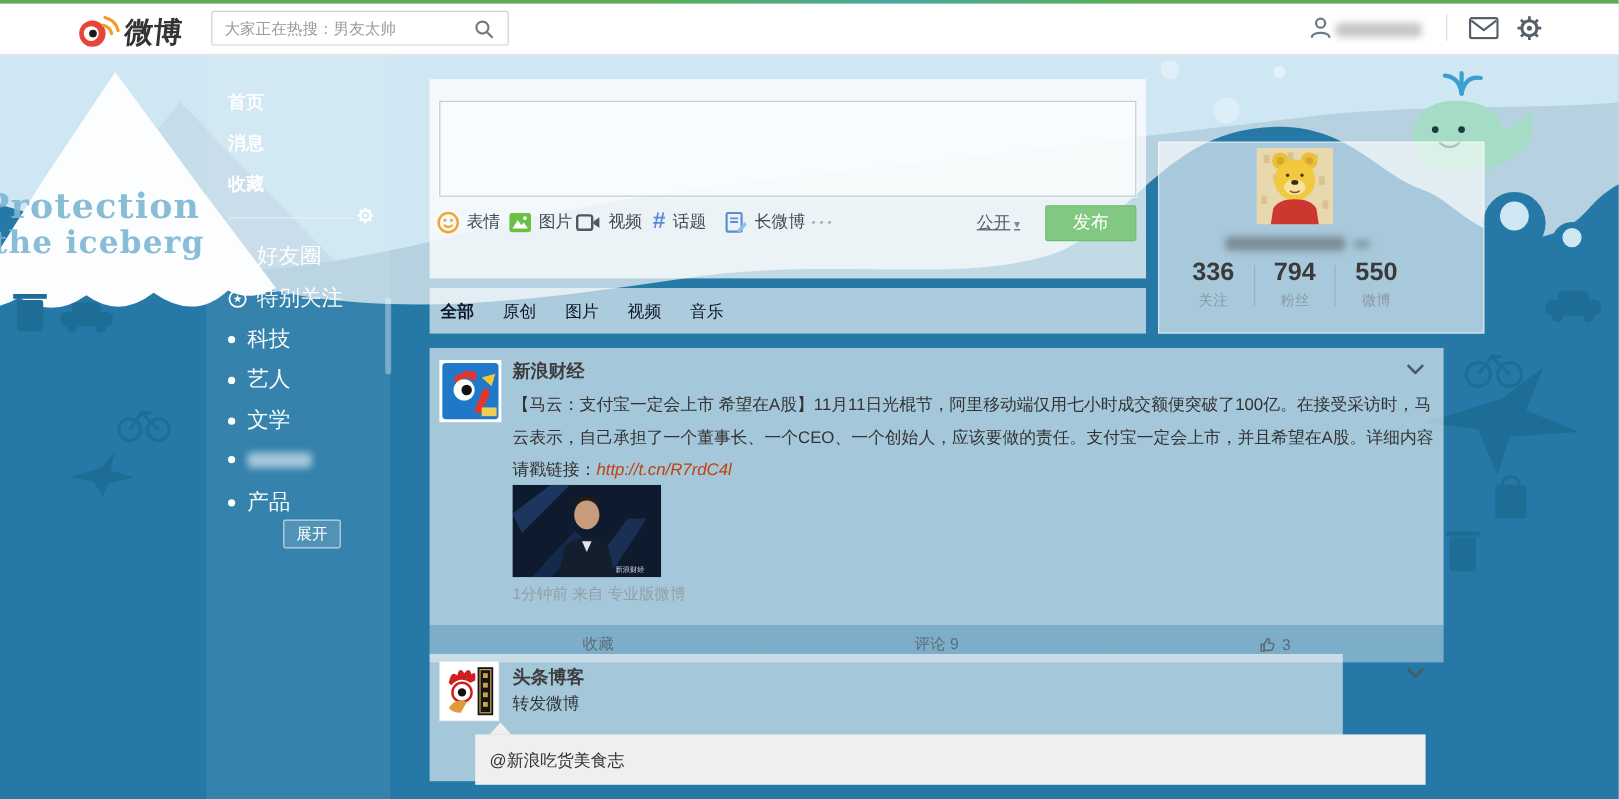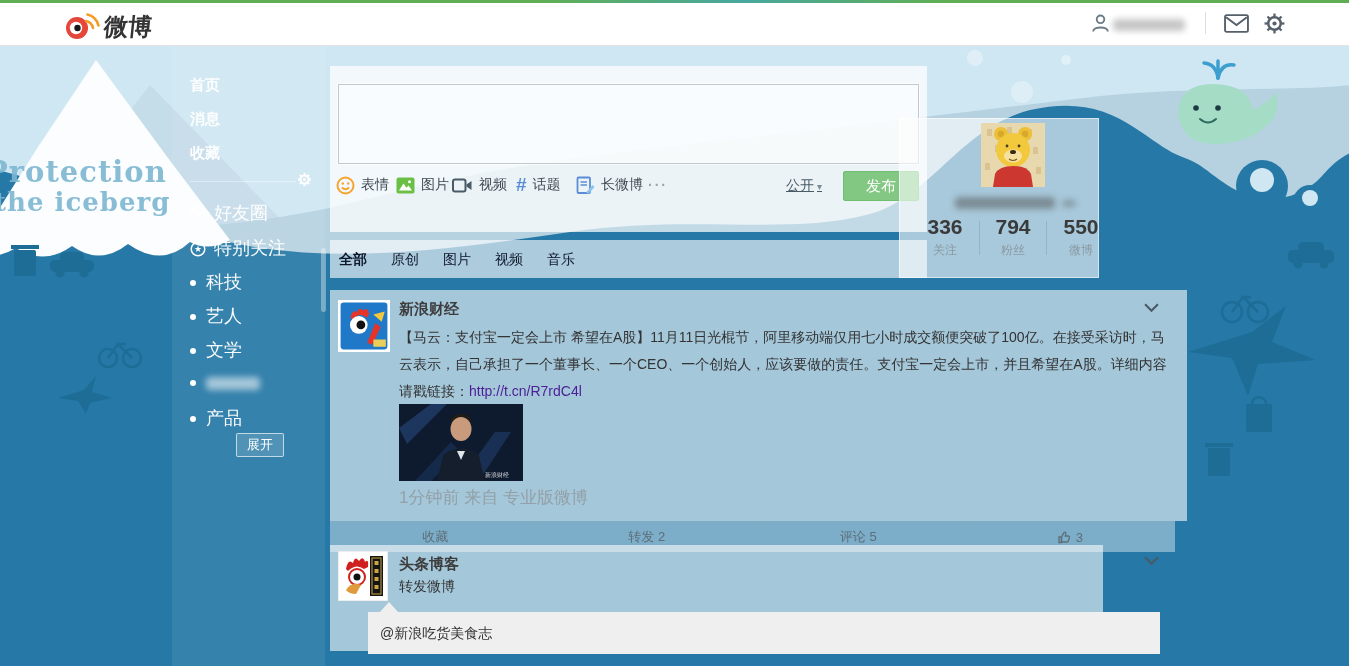--- a/index.html
+++ b/index.html
@@ -22,50 +22,50 @@
   .decor .l2{margin-left:8px;font-size:26px;}
   
   .side-overlay{position:absolute;left:172px;top:45px;width:153px;height:621px;background:rgba(255,255,255,0.07);z-index:1;}
   .side-item{position:absolute;left:190px;color:rgba(255,255,255,.96);font-size:18px;z-index:3;cursor:pointer;white-space:nowrap;}
   .side-item.nav{font-weight:700;font-size:15px;}
   .side-divider{position:absolute;left:190px;top:181px;width:106px;height:1px;background:rgba(255,255,255,.4);z-index:3;}
   .bullet{display:inline-block;width:6px;height:6px;border-radius:50%;background:#fff;margin-right:10px;vertical-align:2px;}
   .expand-btn{position:absolute;left:236px;top:433px;width:46px;height:22px;line-height:22px;text-align:center;color:#fff;font-size:13px;border:1px solid rgba(255,255,255,.65);background:rgba(255,255,255,.14);border-radius:2px;z-index:3;cursor:pointer;}
   .side-scroll{position:absolute;left:321px;top:248px;width:5px;height:64px;border-radius:3px;background:rgba(255,255,255,.35);z-index:3;}
   
-  .panel{position:absolute;z-index:2;}
+  .panel{position:absolute;z-index:2;margin-left:28px;}
   .compose-panel{left:330px;top:66px;width:597px;height:166px;background:rgba(255,255,255,.72);}
   .compose-input{position:absolute;left:8px;top:18px;width:581px;height:80px;border:1px solid #c2cad0;background:rgba(255,255,255,.55);box-sizing:border-box;resize:none;outline:none;font-family:inherit;box-shadow:0 0 0 1px rgba(255,255,255,.6);}
   .tool{position:absolute;top:106px;height:26px;display:flex;align-items:center;gap:6px;font-size:14px;color:#3f4a52;cursor:pointer;white-space:nowrap;}
   .pub-btn{position:absolute;left:513px;top:105px;width:74px;height:28px;background:#82c882;border:1px solid #6fbd6f;border-radius:2px;color:#fff;font-size:15px;text-align:center;line-height:28px;cursor:pointer;}
   .visibility{position:absolute;left:456px;top:111px;font-size:14px;color:#4a5a66;cursor:pointer;text-decoration:underline;}
   .caret{color:#7a8e9a;font-size:10px;margin-left:3px;}
   .tabs-panel{left:330px;top:240px;width:597px;height:38px;background:rgba(255,255,255,.62);}
   .tab{position:absolute;top:11px;font-size:14px;color:#0f172a;cursor:pointer;white-space:nowrap;}
   .tab.active{font-weight:700;}
   .fsearch{position:absolute;left:354px;top:5px;width:232px;height:27px;border:1px solid #b9c9d4;background:rgba(255,255,255,.5);box-sizing:border-box;}
   .fsearch input{position:absolute;left:0;top:0;width:100%;height:100%;border:none;outline:none;background:transparent;padding:0 58px 0 9px;font-size:13px;color:#667;box-sizing:border-box;font-family:inherit;}
   .fsearch input::placeholder{color:#8d9fab;}
-  .post{background:rgba(255,255,255,.58);padding-left:12px;}
+  .post{background:rgba(255,255,255,.58);}
   .post1{left:330px;top:290px;width:845px;height:231px;}
   .author{position:absolute;left:69px;top:10px;font-size:15px;font-weight:700;color:#3d3d3d;}
   .post-text{position:absolute;left:69px;top:34px;width:772px;font-size:14px;line-height:27px;color:#333;}
-  .post-text a{color:#4c1d95;text-decoration:none;}
-  .meta{position:absolute;left:69px;top:196px;font-size:17px;color:#93a0a8;}
+  .post-text a{color:#c2410c;text-decoration:none;font-style:italic;}
+  .meta{position:absolute;left:69px;top:196px;font-size:13px;color:#93a0a8;}
   .chev{position:absolute;cursor:pointer;}
   .actionbar{left:330px;top:521px;width:845px;height:31px;background:rgba(255,255,255,.40);border-top:1px solid rgba(140,170,190,.45);display:flex;box-sizing:border-box;}
   .acell{flex:1;display:flex;align-items:center;justify-content:center;gap:5px;font-size:13px;color:#5d6e7a;border-left:1px solid rgba(140,170,190,.45);cursor:pointer;}
   .acell:first-child{border-left:none;}
   .post2{left:330px;top:545px;width:761px;height:106px;}
   .repost-text{position:absolute;left:69px;top:33px;font-size:14px;color:#333;}
   .quote{position:absolute;left:38px;top:67px;width:792px;height:42px;background:#efeff0;}
   .quote-tail{position:absolute;left:50px;top:57px;width:0;height:0;border-left:9px solid transparent;border-right:9px solid transparent;border-bottom:10px solid #efeff0;}
   .quote-mention{position:absolute;left:12px;top:13px;font-size:14px;color:#333;cursor:pointer;}
   
-  .pcard{left:899px;top:118px;width:200px;height:160px;background:rgba(255,255,255,.60);border:1px solid rgba(255,255,255,.55);box-sizing:border-box;}
+  .pcard{left:937px;top:118px;width:272px;height:160px;background:rgba(255,255,255,.60);border:1px solid rgba(255,255,255,.55);box-sizing:border-box;}
   .stat{position:absolute;top:96px;width:74px;text-align:center;cursor:pointer;}
   .stat .num{font-size:21px;font-weight:700;color:#3a3a3a;}
   .stat .lab{font-size:12px;color:#8b99a3;margin-top:3px;}
   .stat-div{position:absolute;top:102px;width:1px;height:34px;background:rgba(130,150,165,.45);}
   .dots{letter-spacing:2px;color:#98a4ad;font-weight:700;}
 </style>
 </head>
 <body>
 
 <div class="screen">
@@ -139,20 +139,27 @@
   <div class="header">
     <svg class="abs" style="left:62px;top:6px" width="38" height="32" viewBox="0 0 38 32">
       <circle cx="15" cy="19" r="11" fill="#e6453a"></circle>
       <circle cx="14" cy="19" r="6.2" fill="#ffffff"></circle>
       <circle cx="15.5" cy="19" r="3.2" fill="#1a1a1a"></circle>
       <path d="M24,12 a9,9 0 0 1 7,7" stroke="#f59a23" stroke-width="2.6" fill="none" stroke-linecap="round"></path>
       <path d="M25.5,5.5 a15,15 0 0 1 11,11" stroke="#f59a23" stroke-width="2.6" fill="none" stroke-linecap="round"></path>
     </svg>
     <div class="logo-text">微博</div>
 
+    <div class="hsearch">
+      <input type="text" placeholder="大家正在热搜：男友太帅" style="">
+      <svg class="abs" style="left:218px;top:6px" width="17" height="17" viewBox="0 0 17 17">
+        <circle cx="7" cy="7" r="5" stroke="#777" stroke-width="1.8" fill="none"></circle>
+        <line x1="10.8" y1="10.8" x2="15.5" y2="15.5" stroke="#777" stroke-width="1.8"></line>
+      </svg>
+    </div>
 
     <svg class="abs" style="left:1090px;top:10px" width="21" height="21" viewBox="0 0 20 20">
       <circle cx="10" cy="6" r="3.6" stroke="#6b7b86" stroke-width="1.8" fill="none"></circle>
       <path d="M3,17.5 c0,-5 14,-5 14,0" stroke="#6b7b86" stroke-width="1.8" fill="none"></path>
     </svg>
     <div class="abs blur-blob" style="left:1113px;top:16px;width:72px;height:12px;background:#c6c6c6"></div>
     <div class="hdr-divider"></div>
     <svg class="abs" style="left:1224px;top:11px" width="25" height="19" viewBox="0 0 24 18">
       <rect x="1" y="1" width="22" height="16" rx="1.5" stroke="#55606a" stroke-width="1.8" fill="none"></rect>
       <polyline points="2,3 12,10.5 22,3" stroke="#55606a" stroke-width="1.8" fill="none"></polyline>
@@ -296,24 +303,21 @@
       <text x="86" y="73" font-size="6" fill="#ffffff" opacity=".8">新浪财经</text>
     </svg>
     <div class="meta">1分钟前 来自 专业版微博</div>
   </div>
 
   <div class="panel actionbar">
     <div class="acell">
         <span>收藏</span>
       </div>
     <div class="acell">
-        <span>转发 2</span>
-      </div>
-    <div class="acell">
-        <span>评论 5</span>
+        <span>评论 9</span>
       </div>
     <div class="acell">
       <svg width="14" height="14" viewBox="0 0 14 14">
         <path d="M2,7 h2.3 v5.5 H2 z M4.6,12 h5.2 c.8,0 1.4,-.5 1.6,-1.2 l1,-3 c.3,-.9 -.3,-1.8 -1.2,-1.8 H8.3 l.6,-2.6 c.2,-1.1 -1.1,-1.7 -1.8,-.9 L4.6,6.9 z" stroke="#5d6e7a" stroke-width="1.3" fill="none"></path>
       </svg>
         <span>3</span>
     </div>
   </div>
 
   <div class="panel post post2">

